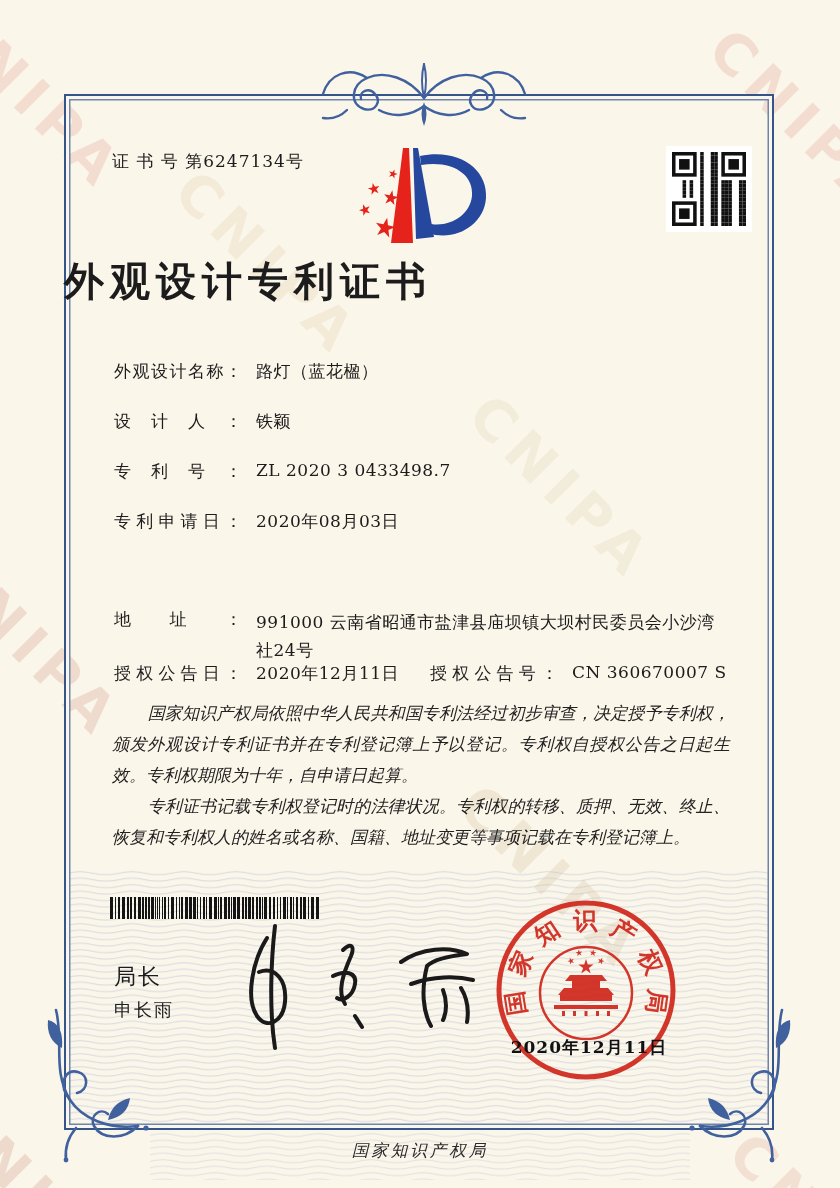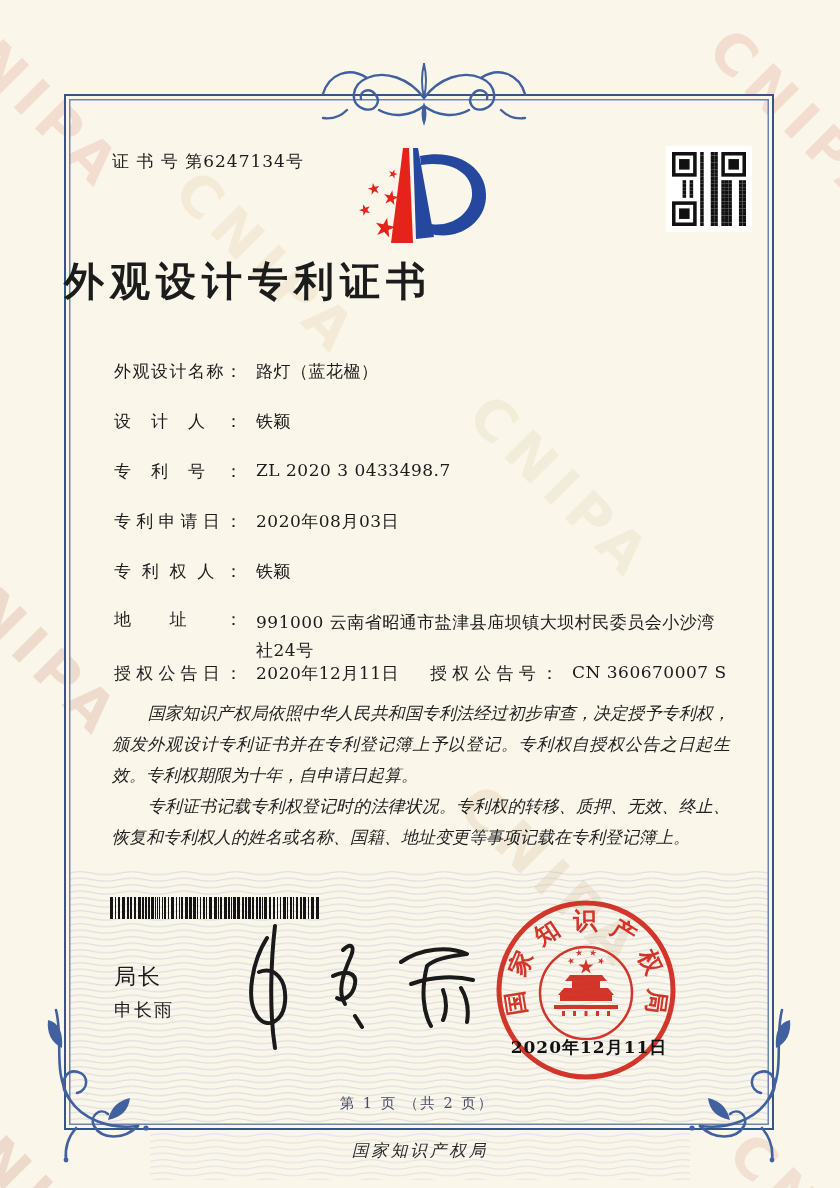--- a/index.html
+++ b/index.html
@@ -294,23 +294,20 @@
   </div>
   <div class="field-row" style="top:360px">
     <span class="lbl">外观设计名称：</span><span class="val">路灯（蓝花楹）</span>
   </div>
   <div class="field-row" style="top:460px">
     <span class="lbl">专利号：</span><span class="val">ZL 2020 3 0433498.7</span>
   </div>
   <div class="field-row" style="top:510px">
     <span class="lbl">专利申请日：</span><span class="val">2020年08月03日</span>
   </div>
-  <div class="field-row" style="top:560px">
-    <span class="lbl">专利权人：</span><span class="val">铁颖</span>
-  </div>
   <div class="field-row" style="top:608px">
     <span class="lbl">地址：</span><span class="val val-address">991000 云南省昭通市盐津县庙坝镇大坝村民委员会小沙湾社24号</span>
   </div>
   <div class="field-row" style="top:662px;width:620px">
     <span class="lbl">授权公告日：</span><span class="val">2020年12月11日</span>
     <span class="pair2">
       <span class="lbl">授权公告号：</span><span class="val">CN 360670007 S</span>
     </span>
   </div>
 
@@ -360,16 +357,15 @@
       <rect x="-32" y="12" width="64" height="4"></rect>
       <rect x="-24" y="18" width="3" height="5"></rect>
         <rect x="-13" y="18" width="3" height="5"></rect>
       <rect x="-1.5" y="18" width="3" height="5"></rect>
         <rect x="10" y="18" width="3" height="5"></rect>
       <rect x="21" y="18" width="3" height="5"></rect>
     </g>
   </svg>
   <div class="layer seal-date">2020年12月11日</div>
 
-  <div class="layer page-info">第 1 页 （共 2 页）</div>
   <div class="layer cont-note">国家知识产权局</div>
 
 </div>
 
 </body></html>

